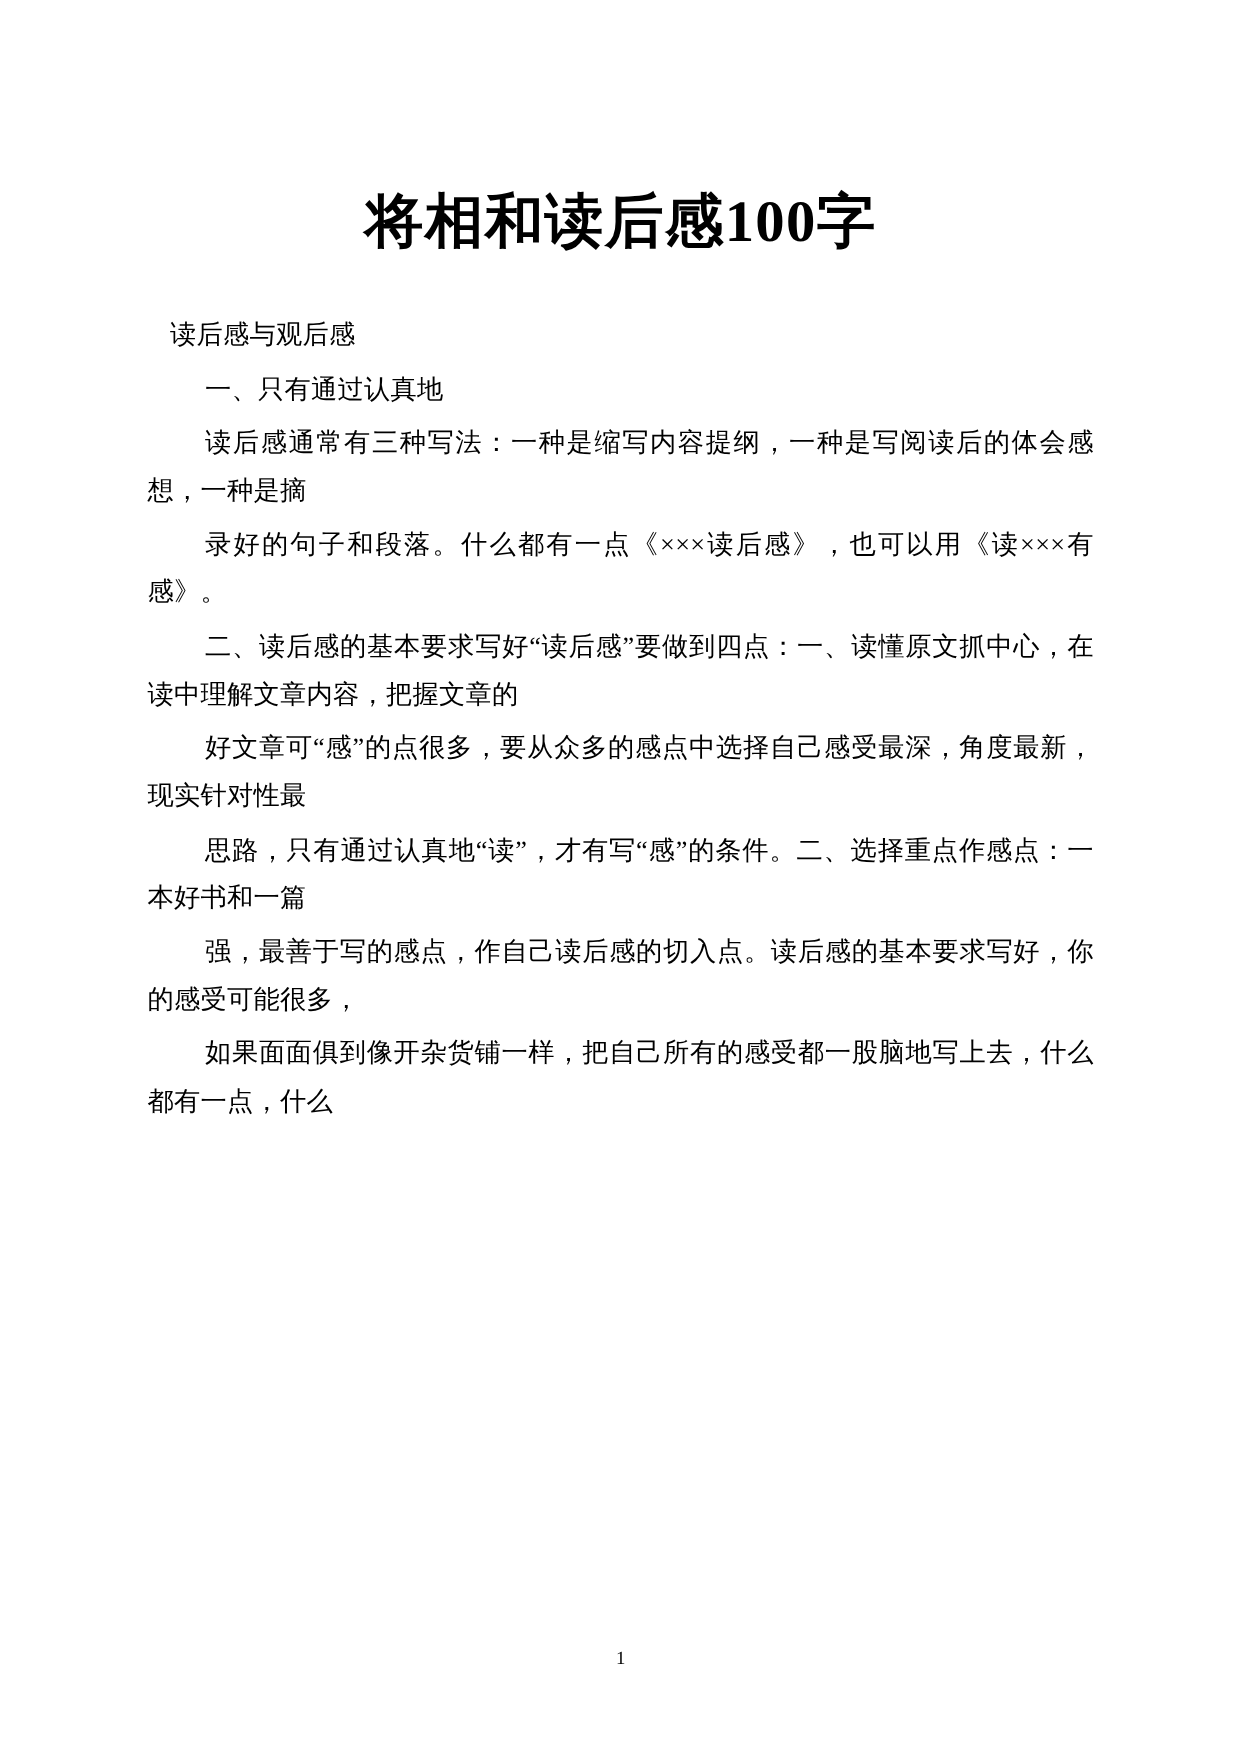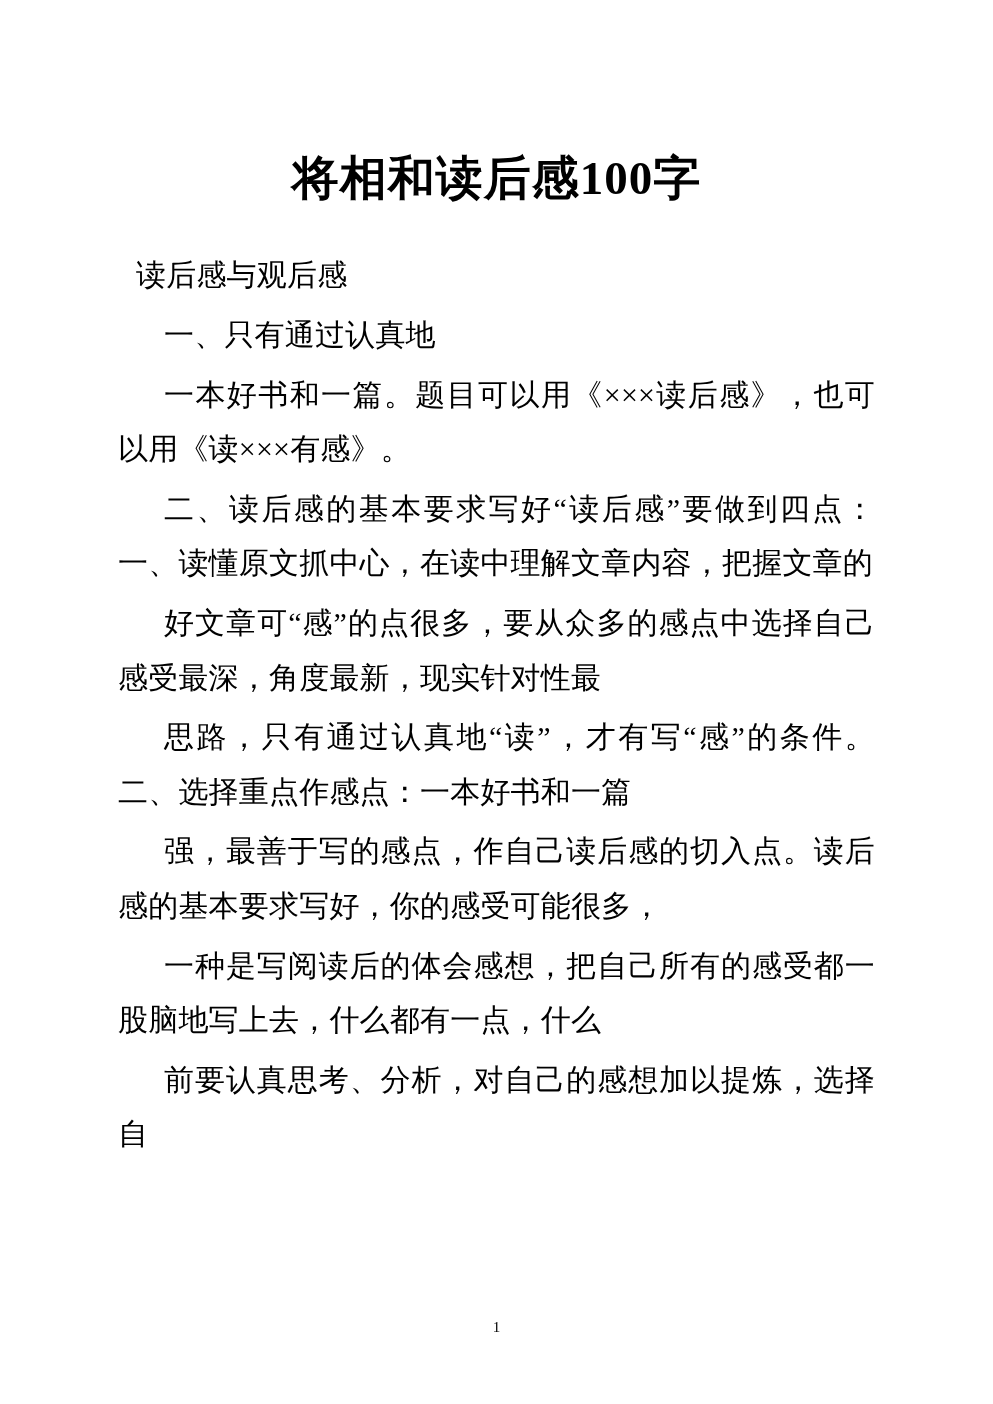--- a/index.html
+++ b/index.html
@@ -26,21 +26,21 @@
   .doc-title {
     text-align: center;
     font-size: 47px;
     font-weight: bold;
     line-height: 1.2;
     letter-spacing: 1px;
     margin: 0 0 42px 0;
     font-family: "Liberation Serif", "DejaVu Serif", serif;
   }
   .para {
-    font-size: 30px;
+    font-size: 21px;
     line-height: 1.82;
     text-align: justify;
     text-justify: inter-ideograph;
     margin: 0 0 5px 0;
     letter-spacing: 0.2px;
     font-family: "Liberation Serif", "DejaVu Serif", serif;
   }
   .indent-1 {
     text-indent: 18px;
   }
@@ -59,22 +59,22 @@
   }
 </style>
 </head>
 <body>
 
 <div class="page">
   <h1 class="doc-title">将相和读后感100字</h1>
 
   <p class="para indent-1">读后感与观后感</p>
   <p class="para indent-2">一、只有通过认真地</p>
-  <p class="para indent-2">一本好书和一篇。题目可以用《×××读后感》，也可以用《读×××有感》。</p>
+  <p class="para indent-2">读后感通常有三种写法：一种是缩写内容提纲，一种是写阅读后的体会感想，一种是摘</p>
+  <p class="para indent-2">录好的句子和段落。什么都有一点《×××读后感》，也可以用《读×××有感》。</p>
   <p class="para indent-2">二、读后感的基本要求写好“读后感”要做到四点：一、读懂原文抓中心，在读中理解文章内容，把握文章的</p>
   <p class="para indent-2">好文章可“感”的点很多，要从众多的感点中选择自己感受最深，角度最新，现实针对性最</p>
   <p class="para indent-2">思路，只有通过认真地“读”，才有写“感”的条件。二、选择重点作感点：一本好书和一篇</p>
   <p class="para indent-2">强，最善于写的感点，作自己读后感的切入点。读后感的基本要求写好，你的感受可能很多，</p>
-  <p class="para indent-2">一种是写阅读后的体会感想，把自己所有的感受都一股脑地写上去，什么都有一点，什么</p>
-  <p class="para indent-2">前要认真思考、分析，对自己的感想加以提炼，选择自</p>
+  <p class="para indent-2">如果面面俱到像开杂货铺一样，把自己所有的感受都一股脑地写上去，什么都有一点，什么</p>
 
   <div class="page-number">1</div>
 </div>
 
 </body></html>

